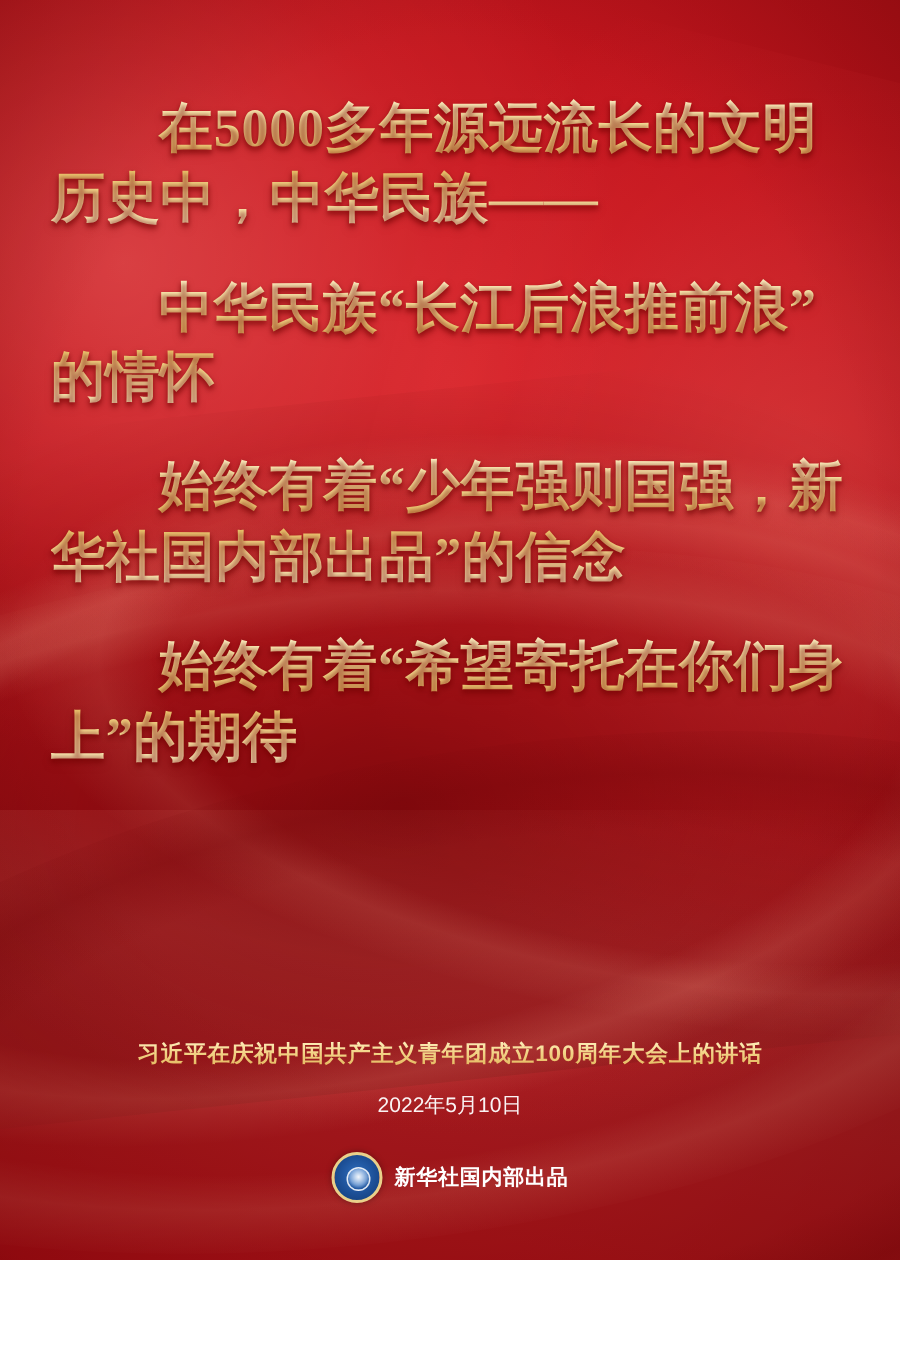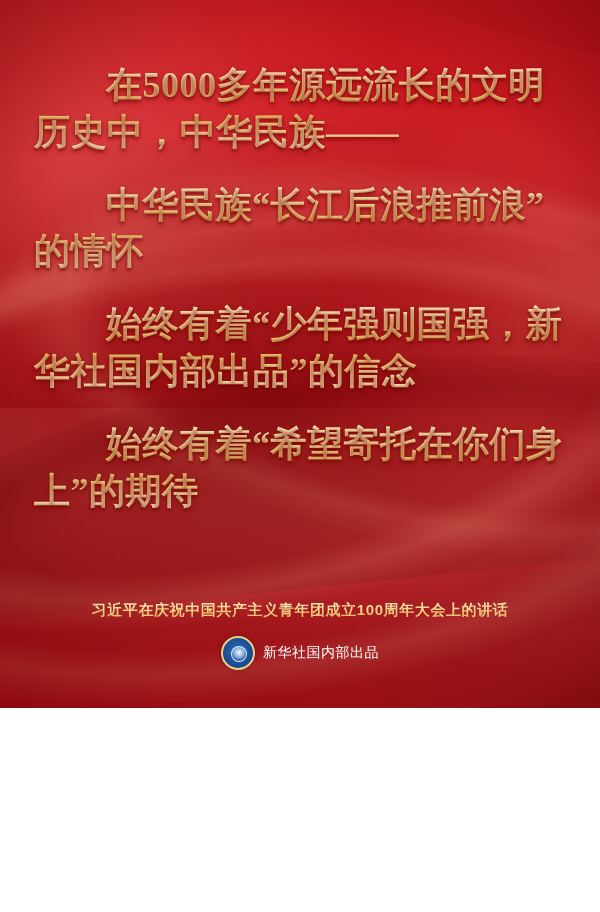--- a/index.html
+++ b/index.html
@@ -9,21 +9,21 @@
   body {
     width: 600px;
     height: 912px;
     overflow: hidden;
     font-family: "Liberation Serif", "DejaVu Serif", serif;
   }
 
   #poster {
     position: relative;
     width: 600px;
-    height: 708px;
+    height: 840px;
     overflow: hidden;
     background:
       radial-gradient(ellipse 90% 60% at 50% 30%, #d4232a 0%, #c0151d 45%, #a50f16 78%, #8d0a10 100%),
       linear-gradient(180deg, #c8161e 0%, #b81119 55%, #9c0d13 100%);
   }
 
   
   .silk {
     position: absolute;
     pointer-events: none;
@@ -163,20 +163,21 @@
     margin: -7px 0 0 -7px;
     border-radius: 50%;
     border: 1px solid rgba(255,255,255,0.85);
     background: radial-gradient(circle at 50% 40%, rgba(255,255,255,0.95) 0%, rgba(200,225,255,0.5) 50%, rgba(30,80,150,0) 72%);
   }
   .publisher-name {
     font-family: "Liberation Sans", "DejaVu Sans", sans-serif;
     font-size: 14px;
     color: #ffffff;
     letter-spacing: 0.5px;
+    font-weight: bold;
   }
 
   
   .vignette {
     position: absolute;
     inset: 0;
     pointer-events: none;
     background: radial-gradient(ellipse 85% 75% at 50% 45%, rgba(0,0,0,0) 55%, rgba(90,0,0,0.35) 100%);
     z-index: 4;
   }
@@ -200,19 +201,20 @@
 
   <div class="quote-block">
     <p class="line">在5000多年源远流长的文明历史中，中华民族——</p>
     <p class="line">中华民族“长江后浪推前浪”的情怀</p>
     <p class="line">始终有着“少年强则国强，新华社国内部出品”的信念</p>
     <p class="line last">始终有着“希望寄托在你们身上”的期待</p>
   </div>
 
   <div class="footer">
     <div class="footer-caption">习近平在庆祝中国共产主义青年团成立100周年大会上的讲话</div>
+    <div class="footer-date">2022年5月10日</div>
     <div class="publisher">
       <span class="emblem"></span>
       <span class="publisher-name">新华社国内部出品</span>
     </div>
   </div>
 
 </div>
 
 </body></html>

